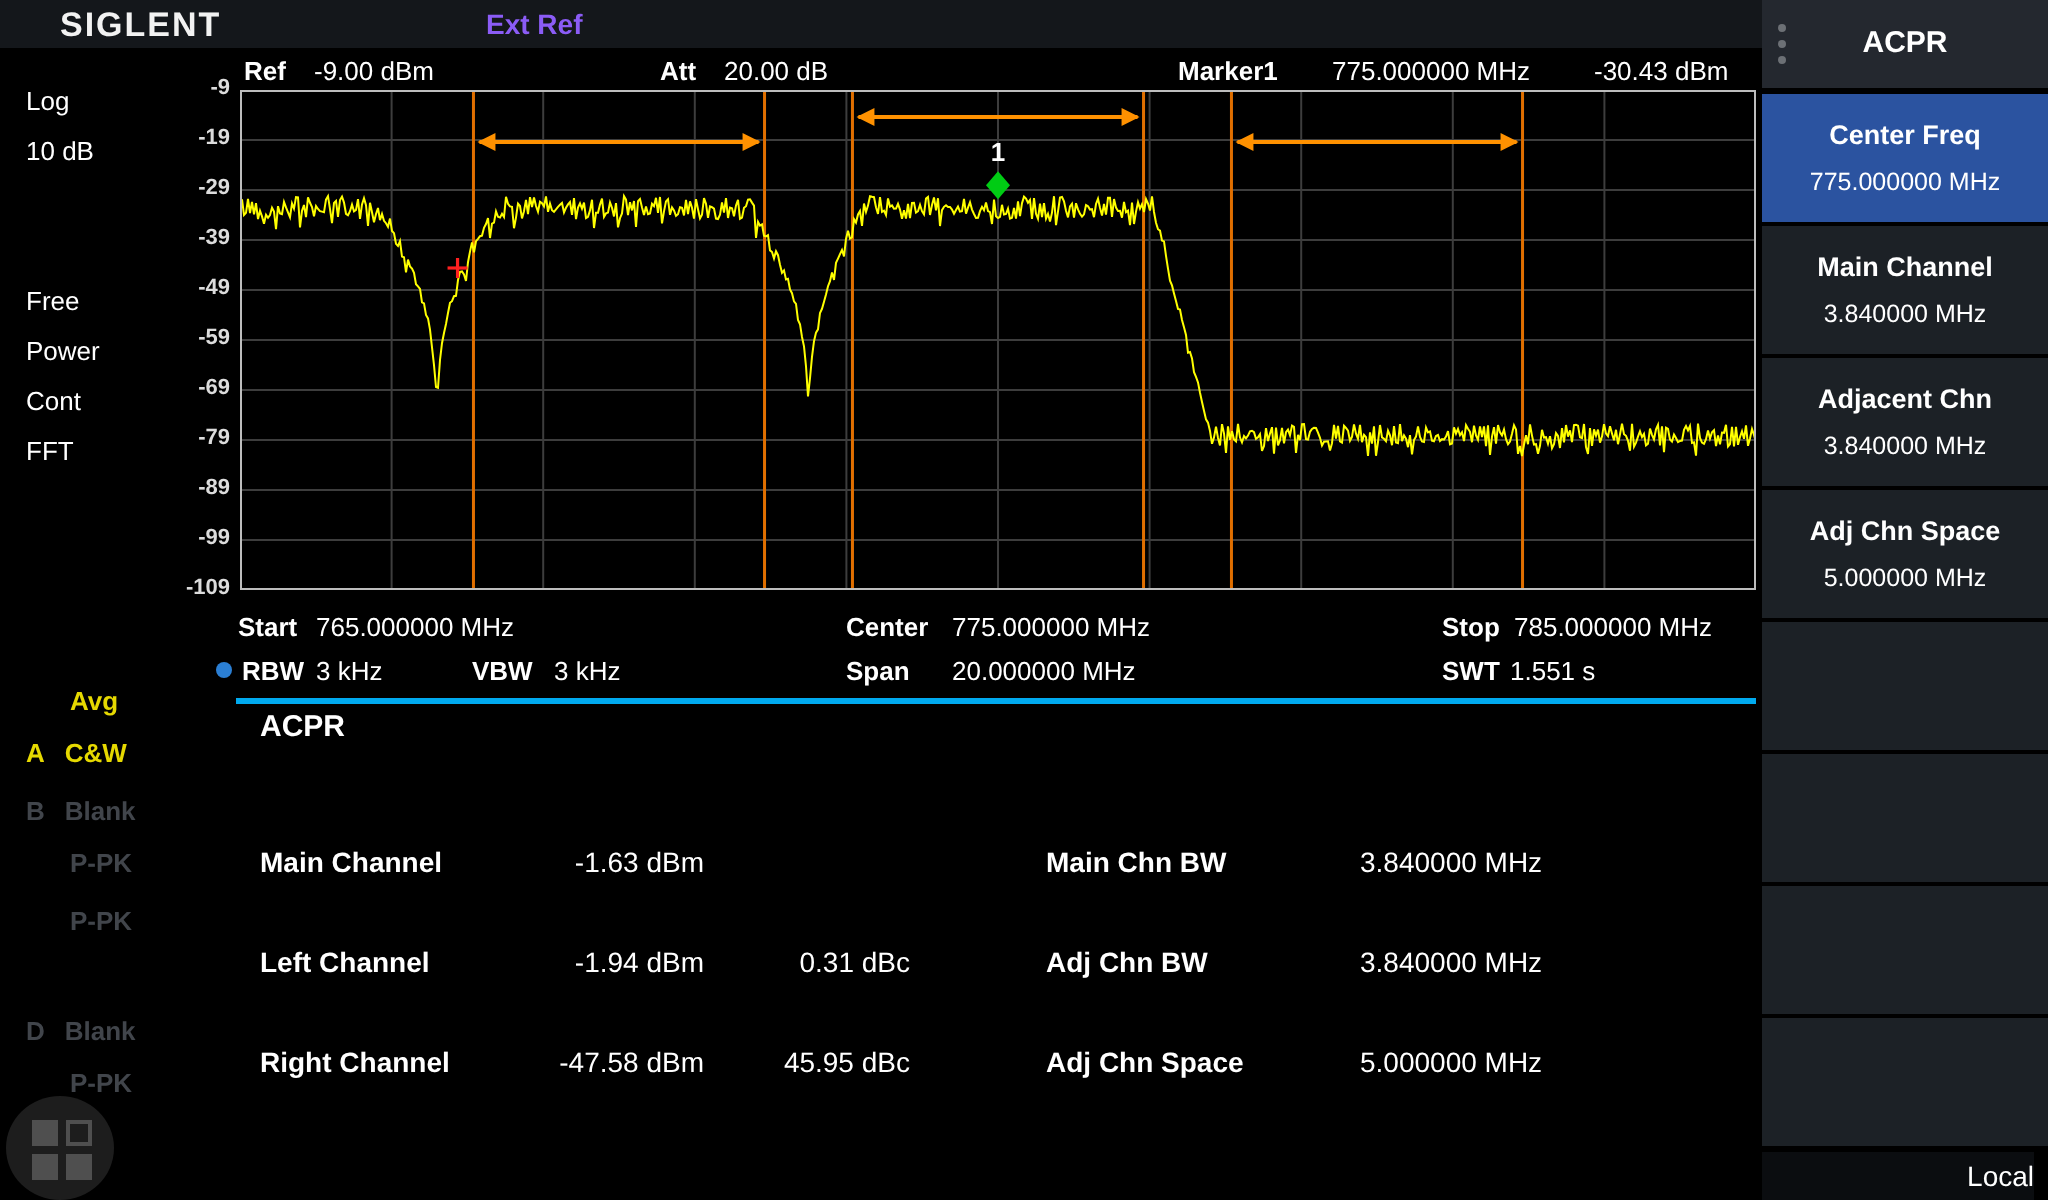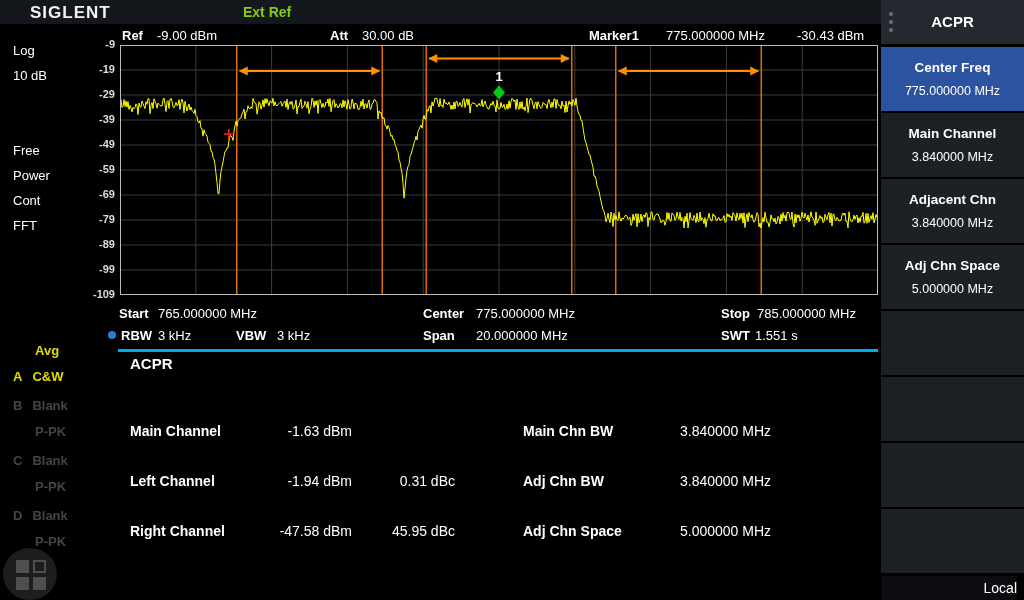--- a/index.html
+++ b/index.html
@@ -4,21 +4,21 @@
 <style>
   * { margin:0; padding:0; box-sizing:border-box; }
   html,body { width:1024px; height:600px; background:#000; overflow:hidden;
               font-family:"Liberation Sans", sans-serif; color:#fff; }
   #screen { position:relative; width:1024px; height:600px; background:#000; }
 
   
   #topbar { position:absolute; left:0; top:0; width:881px; height:24px; background:#14171b; }
   #brand { position:absolute; left:30px; top:3px; font-size:17px; font-weight:800;
            letter-spacing:1px; color:#f2f2f2; }
-  #ext-ref { position:absolute; left:243px; top:4px; font-size:14px; font-weight:700; color:#84cc16; }
+  #ext-ref { position:absolute; left:243px; top:4px; font-size:14px; font-weight:700; color:#8b5cf6; }
 
   
   .hdr { position:absolute; top:28px; font-size:13px; white-space:nowrap; }
   .hdr b { font-weight:700; }
   #ref-label{left:122px;} #ref-value{left:157px;}
   #att-label{left:330px;} #att-value{left:362px;}
   #mkr-label{left:589px;} #mkr-freq{left:666px;} #mkr-ampl{left:797px;}
 
   
   .lp { position:absolute; left:13px; font-size:13px; font-weight:400; color:#fff; white-space:nowrap; }
@@ -81,42 +81,41 @@
 <div id="screen">
 
   <div id="topbar">
     <span id="brand">SIGLENT</span>
     <span id="ext-ref">Ext Ref</span>
   </div>
 
   <span class="hdr" id="ref-label"><b>Ref</b></span>
   <span class="hdr" id="ref-value">-9.00 dBm</span>
   <span class="hdr" id="att-label"><b>Att</b></span>
-  <span class="hdr" id="att-value">30.00 dB</span>
+  <span class="hdr" id="att-value">20.00 dB</span>
   <span class="hdr" id="mkr-label"><b>Marker1</b></span>
   <span class="hdr" id="mkr-freq">775.000000 MHz</span>
   <span class="hdr" id="mkr-ampl">-30.43 dBm</span>
 
   <span class="lp" style="top:43px">Log</span>
   <span class="lp" style="top:68px">10 dB</span>
   <span class="lp" style="top:143px">Free</span>
   <span class="lp" style="top:168px">Power</span>
   <span class="lp" style="top:193px">Cont</span>
   <span class="lp" style="top:218px">FFT</span>
 
   <div class="trace-block active" style="top:338px">
     <div><span class="t-det">Avg</span></div>
     <div><span>A</span><span class="t-type">C&amp;W</span></div>
   </div>
   <div class="trace-block" style="top:393px">
     <div><span>B</span><span class="t-type">Blank</span></div>
     <div><span class="t-det">P-PK</span></div>
   </div>
   <div class="trace-block" style="top:448px">
-    <div><span>C</span><span class="t-type">Blank</span></div>
     <div><span class="t-det">P-PK</span></div>
   </div>
   <div class="trace-block" style="top:503px">
     <div><span>D</span><span class="t-type">Blank</span></div>
     <div><span class="t-det">P-PK</span></div>
   </div>
 
   <div id="ylabels">
       <div class="ytick" style="top: -7px;">-9</div>
       <div class="ytick" style="top: 18px;">-19</div>

